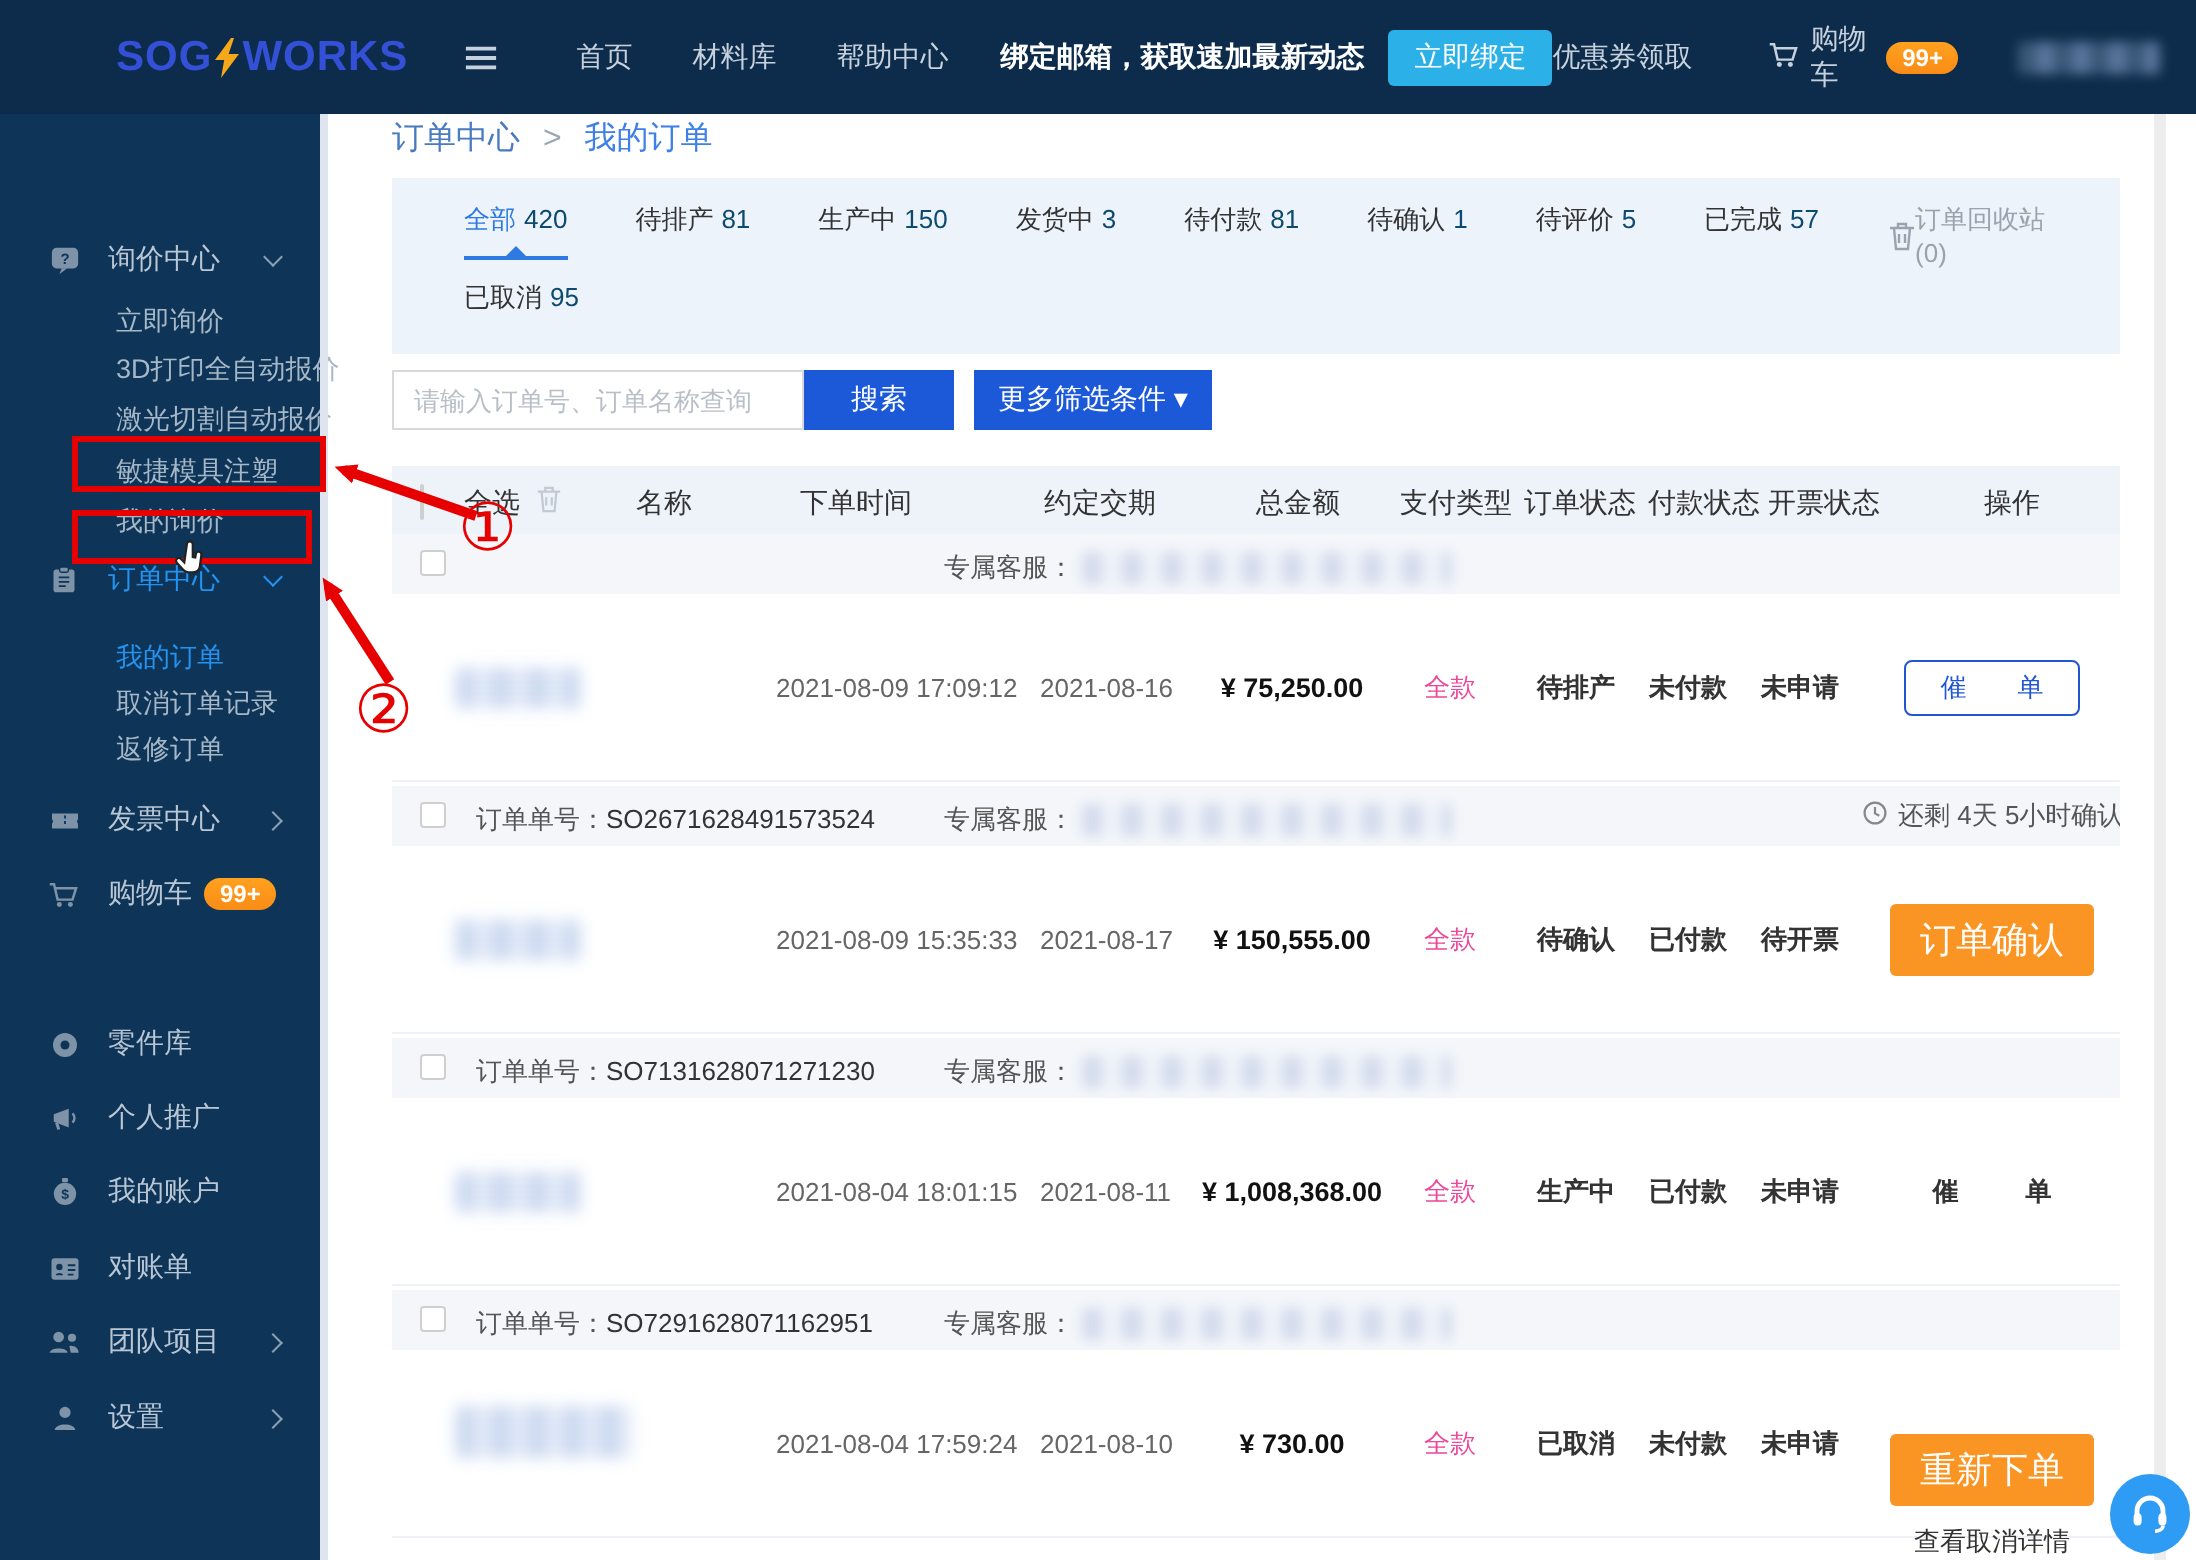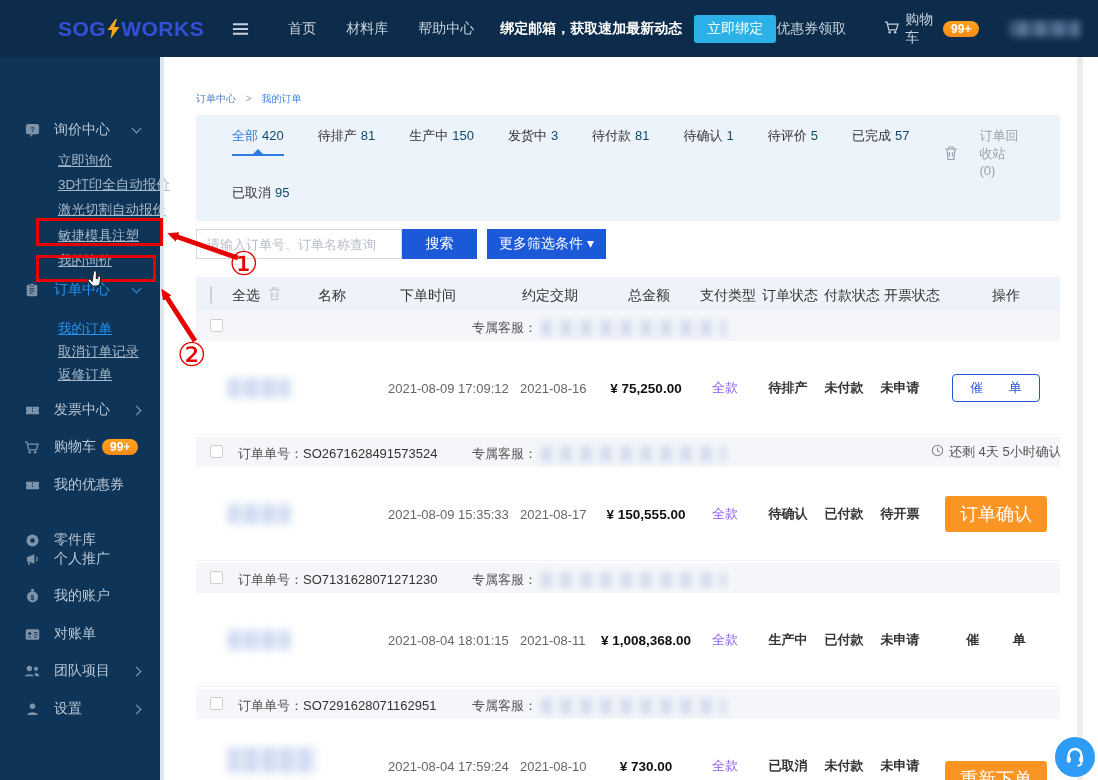--- a/index.html
+++ b/index.html
@@ -33,41 +33,41 @@
   .side-scroll { position:absolute; left:160px; top:57px; width:4px; height:723px; background:#dfe5ee; z-index:4; }
   .sp { position:absolute; left:0; width:160px; height:26px; display:flex; align-items:center; cursor:pointer; }
   .sicon { width:16px; margin-left:24px; display:flex; justify-content:center; color:#7f93a8; }
   .slabel { margin-left:14px; font-size:14px; color:#b9c6d5; white-space:nowrap; }
   .sp.active .slabel { color:#2492f0; }
   .chev { width:7px; height:7px; border-right:1.6px solid #8ca0b4; border-bottom:1.6px solid #8ca0b4;
     position:absolute; right:20px; }
   .chev.down { transform:rotate(45deg); top:8px; }
   .chev.right { transform:rotate(-45deg); top:10px; }
   .sp.active .chev { border-color:#2492f0; }
-  .ss { position:absolute; left:58px; font-size:13.5px; color:#a6b7c7; white-space:nowrap; cursor:pointer;text-decoration:underline; }
+  .ss { position:absolute; left:58px; font-size:13.5px; color:#a6b7c7; white-space:nowrap; cursor:pointer; }
   .ss.active { color:#2492f0; }
 
   
   .main { position:absolute; left:164px; top:57px; width:934px; height:723px; background:#fff; }
   .content { margin-left:32px; width:864px; }
-  .breadcrumb { padding-top:35px; font-size:10px; }
+  .breadcrumb { padding-top:2px; font-size:16px; }
   .bc-parent { color:#4a7bbf; cursor:pointer; }
   .bc-sep { color:#9aa7b5; margin:0 7px; }
   .bc-current { color:#3f80e8; cursor:pointer; }
 
   .tabs-panel { margin-top:9px; background:#edf3fb; padding:12px 36px 6px 36px; }
   .tabs-row { display:flex; align-items:flex-start; }
   .tab { margin-right:34px; padding-bottom:9px; position:relative; cursor:pointer; white-space:nowrap; }
   .tab-label { color:#333; }
   .tab-count { color:#0c4a6e; margin-left:4px; }
   .tab.active .tab-label { color:#2e7ae0;margin-top:48px; }
   .tab.active { border-bottom:2px solid #2e7ae0; }
   .tab.active::after { content:""; position:absolute; bottom:0; left:50%; margin-left:-5px;
     border-left:5px solid transparent; border-right:5px solid transparent; border-bottom:5px solid #2e7ae0; }
-  .recycle { margin-left:auto; display:flex; align-items:center; color:#9aa3ad; cursor:pointer; gap:22px; }
+  .recycle { margin-left:auto; display:flex; align-items:center; color:#9aa3ad; cursor:pointer; gap:0; }
   .tabs-row2 { margin-top:6px; padding-bottom:4px; }
 
   .search-row { margin-top:8px; display:flex; align-items:center; }
   .search-input { width:206px; height:30px; border:1px solid #d9d9d9; padding:0 10px; font-size:13px;
     color:#333; outline:none; font-family:inherit; }
   .search-input::placeholder { color:#b9bec7; }
   .btn-blue { height:30px; background:#1c59d9; color:#fff; border:none; font-size:14px;
     cursor:pointer; font-family:inherit; }
   .search-btn { width:75px; }
   .filter-btn { margin-left:10px; padding:0 12px; }
@@ -89,21 +89,21 @@
   .countdown { position:absolute; left:735px; top:0; height:30px; display:flex; align-items:center;
     gap:5px; color:#555; white-space:nowrap; }
   .oc-body { height:93px; background:#fff; position:relative; }
   .cell { position:absolute; top:50%; transform:translateY(-50%); white-space:nowrap; }
   .name-blur { left:32px; width:62px; height:20px; border-radius:2px;
     background:repeating-linear-gradient(90deg,#c9d7f0 0 9px,#e4ebf8 9px 18px); filter:blur(4px); }
   .name-blur.wide { width:88px; height:26px; }
   .c-time { left:192px; color:#666; }
   .c-del { left:324px; color:#666; }
   .c-amt { left:404px; width:92px; text-align:center; font-weight:bold; color:#111; font-size:13.5px; }
-  .c-ptype { left:494px; width:70px; text-align:center; color:#8b5cf6; }
+  .c-ptype { left:494px; width:70px; text-align:center; color:#ec4899; }
   .c-stat { width:56px; text-align:center; font-weight:bold; color:#333; }
   .c-ostat { left:564px; } .c-pstat { left:620px; } .c-istat { left:676px; }
   .c-act { left:736px; width:128px; text-align:center; }
   .btn-outline { display:inline-block; width:88px; padding:4px 0; border:1px solid #2057d0;
     border-radius:4px; color:#2057d0; background:#fff; word-spacing:22px; cursor:pointer; font-size:13px; }
   .btn-orange { display:inline-block; background:#fa9422; color:#fff; border:none; border-radius:3px;
     padding:6px 15px; font-size:18px; cursor:pointer; font-family:inherit; }
   .act-plain { font-weight:bold; color:#333; word-spacing:30px; cursor:pointer; }
   .act-stack { top:10px; transform:none;margin-top:32px; }
   .act-link { margin-top:9px; color:#333; cursor:pointer; }
@@ -215,30 +215,21 @@
       <span class="sicon">
         <svg width="16" height="15" viewBox="0 0 18 16">
             <path d="M1 2h2.4l2 8.6h8.4l2-6.4H4" fill="none" stroke="#7f93a8" stroke-width="1.4"></path>
             <circle cx="6.4" cy="13.4" r="1.4" fill="#7f93a8"></circle>
             <circle cx="12.6" cy="13.4" r="1.4" fill="#7f93a8"></circle>
           </svg>
       </span>
       <span class="slabel">购物车</span>
       <span class="badge">99+</span>
     </div>
-    <div class="sp" style="top:415px">
-      <span class="sicon">
-        <svg width="15" height="13" viewBox="0 0 16 14">
-            <path d="M1 3h14v3a1.6 1.6 0 0 0 0 2.4V11H1V8.4A1.6 1.6 0 0 0 1 6z" fill="#7f93a8"></path>
-            <path d="M8 4v6" stroke="#0e3557" stroke-width="1" stroke-dasharray="1.6 1.4"></path>
-          </svg>
-      </span>
-      <span class="slabel">我的优惠券</span>
-    </div>
-    <div class="sp" style="top:470px">
+    <div class="sp" style="top:452px">
       <span class="sicon">
         <svg width="15" height="15" viewBox="0 0 16 16">
             <circle cx="8" cy="8" r="6.4" fill="#7f93a8"></circle>
             <circle cx="8" cy="8" r="2.4" fill="#0e3557"></circle>
           </svg>
       </span>
       <span class="slabel">零件库</span>
     </div>
     <div class="sp" style="top:489px">
       <span class="sicon">

